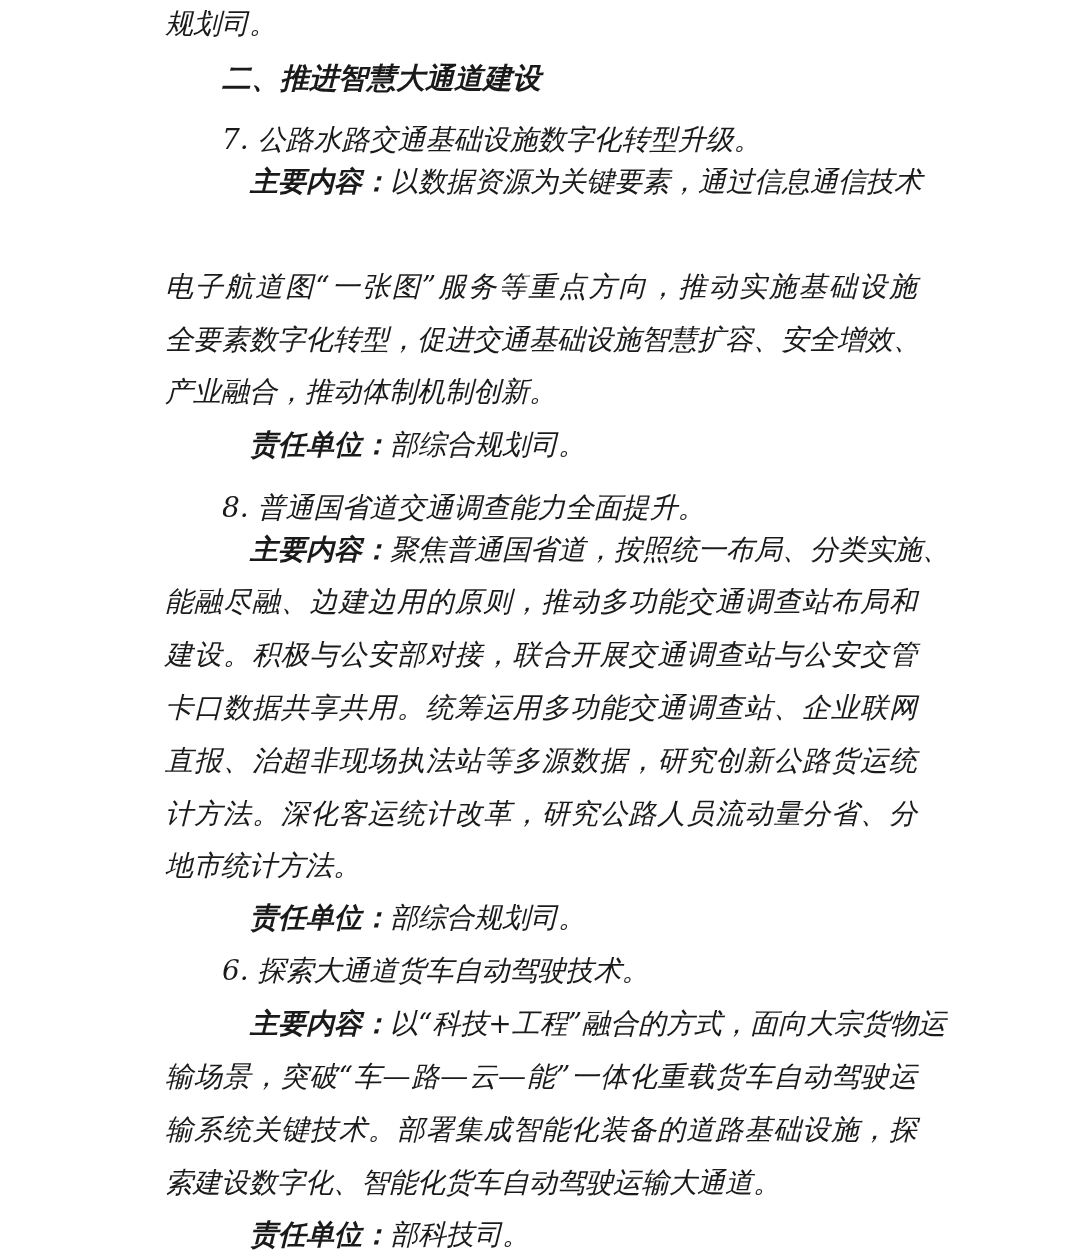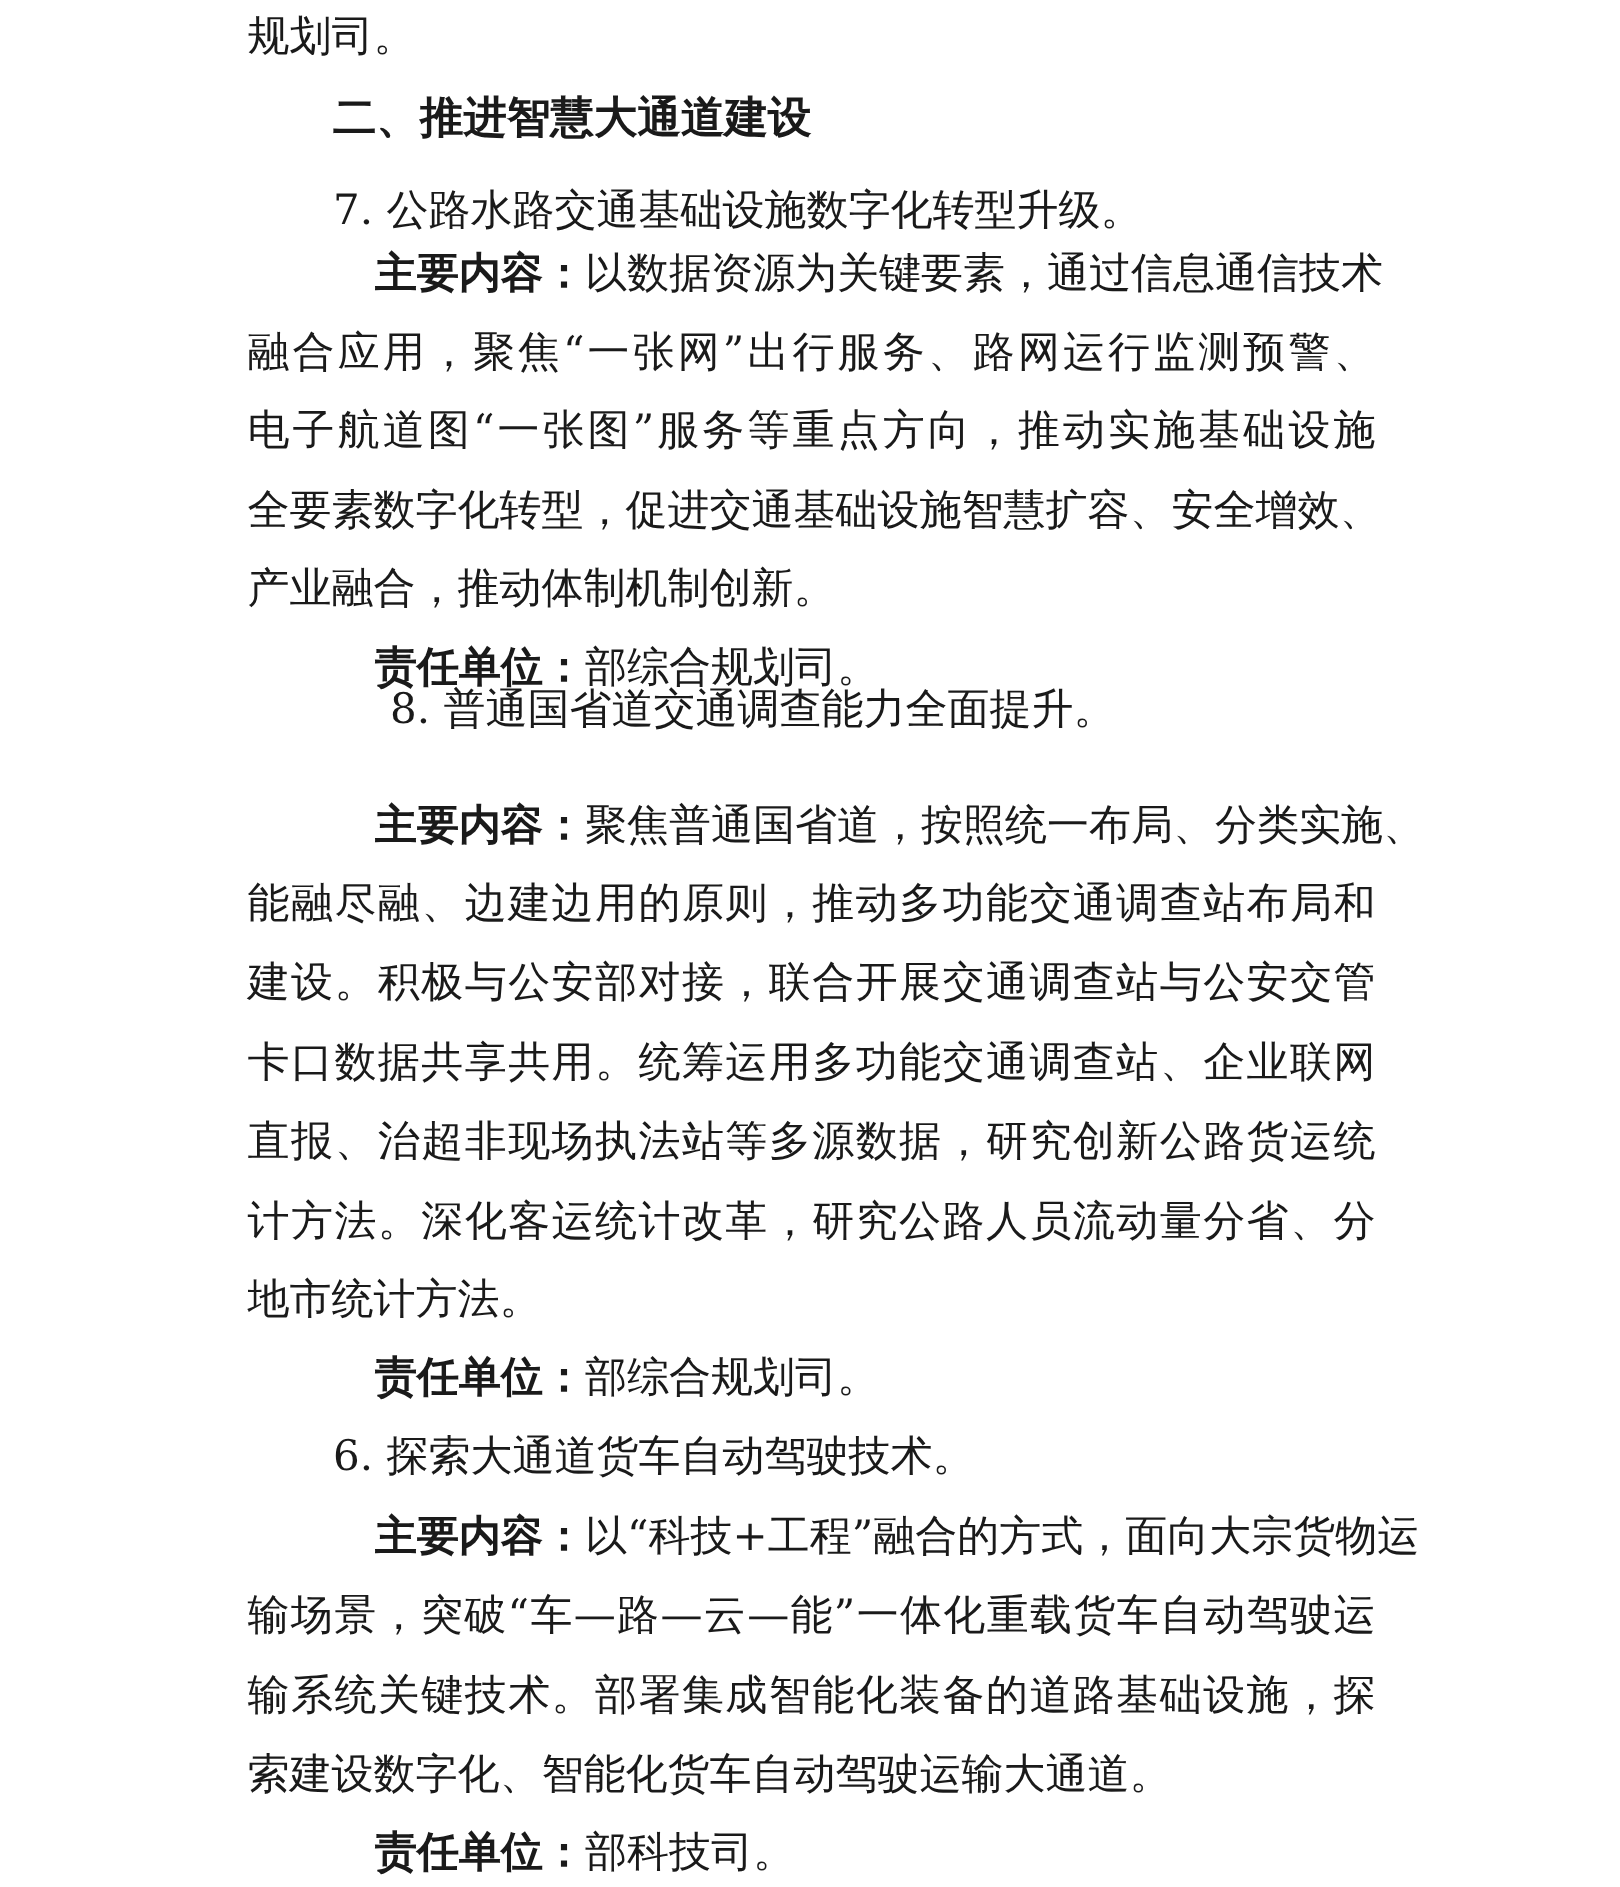--- a/index.html
+++ b/index.html
@@ -8,50 +8,50 @@
     position: absolute; left: 0; top: 0; width: 1080px; height: 1258px;
     background: #ffffff; color: #1a1a1a;
     font-family: "DejaVu Serif", "Liberation Serif", serif;
   }
   .line {
     position: absolute; left: 165px; width: 752px;
     font-size: 28px; line-height: 40px; height: 40px;
     white-space: nowrap; overflow: visible;
     text-align: justify; text-align-last: justify;
     letter-spacing: 0;
+    font-style: italic;
   }
   .line.last { text-align-last: left; }
   .indent { left: 222px; width: 695px; }
   .bold { font-family: "DejaVu Sans", "Liberation Sans", sans-serif; font-weight: bold; }
   .label { font-family: "DejaVu Sans", "Liberation Sans", sans-serif; font-weight: bold; margin-left: 28px; }
 </style>
 </head>
 <body>
 
 <div class="page">
 
   <div class="line last" style="top:4px;">规划司。</div>
 
   <div class="line indent last bold" style="top:58px; font-size:29px;">二、推进智慧大通道建设</div>
 
   <div class="line indent last" style="top:120px;">7.  公路水路交通基础设施数字化转型升级。</div>
 
   <div class="line indent" style="top:162px;">
     <span class="label">主要内容：</span><span>以数据资源为关键要素，通过信息通信技术</span>
   </div>
-  <div class="line" style="top:215px;">融合应用，聚焦“一张网”出行服务、路网运行监测预警、</div>
   <div class="line" style="top:267px;">电子航道图“一张图”服务等重点方向，推动实施基础设施</div>
   <div class="line" style="top:320px;">全要素数字化转型，促进交通基础设施智慧扩容、安全增效、</div>
   <div class="line last" style="top:372px;">产业融合，推动体制机制创新。</div>
 
   <div class="line indent last" style="top:425px;">
     <span class="label">责任单位：</span><span>部综合规划司。</span>
   </div>
 
-  <div class="line indent last" style="top:453px;margin-left:38px;">8.  普通国省道交通调查能力全面提升。</div>
+  <div class="line indent last" style="top:488px;">8.  普通国省道交通调查能力全面提升。</div>
 
   <div class="line indent" style="top:530px;">
     <span class="label">主要内容：</span><span>聚焦普通国省道，按照统一布局、分类实施、</span>
   </div>
   <div class="line" style="top:582px;">能融尽融、边建边用的原则，推动多功能交通调查站布局和</div>
   <div class="line" style="top:688px;">卡口数据共享共用。统筹运用多功能交通调查站、企业联网</div>
   <div class="line" style="top:635px;">建设。积极与公安部对接，联合开展交通调查站与公安交管</div>
   <div class="line" style="top:741px;">直报、治超非现场执法站等多源数据，研究创新公路货运统</div>
   <div class="line" style="top:794px;">计方法。深化客运统计改革，研究公路人员流动量分省、分</div>
   <div class="line last" style="top:846px;">地市统计方法。</div>

